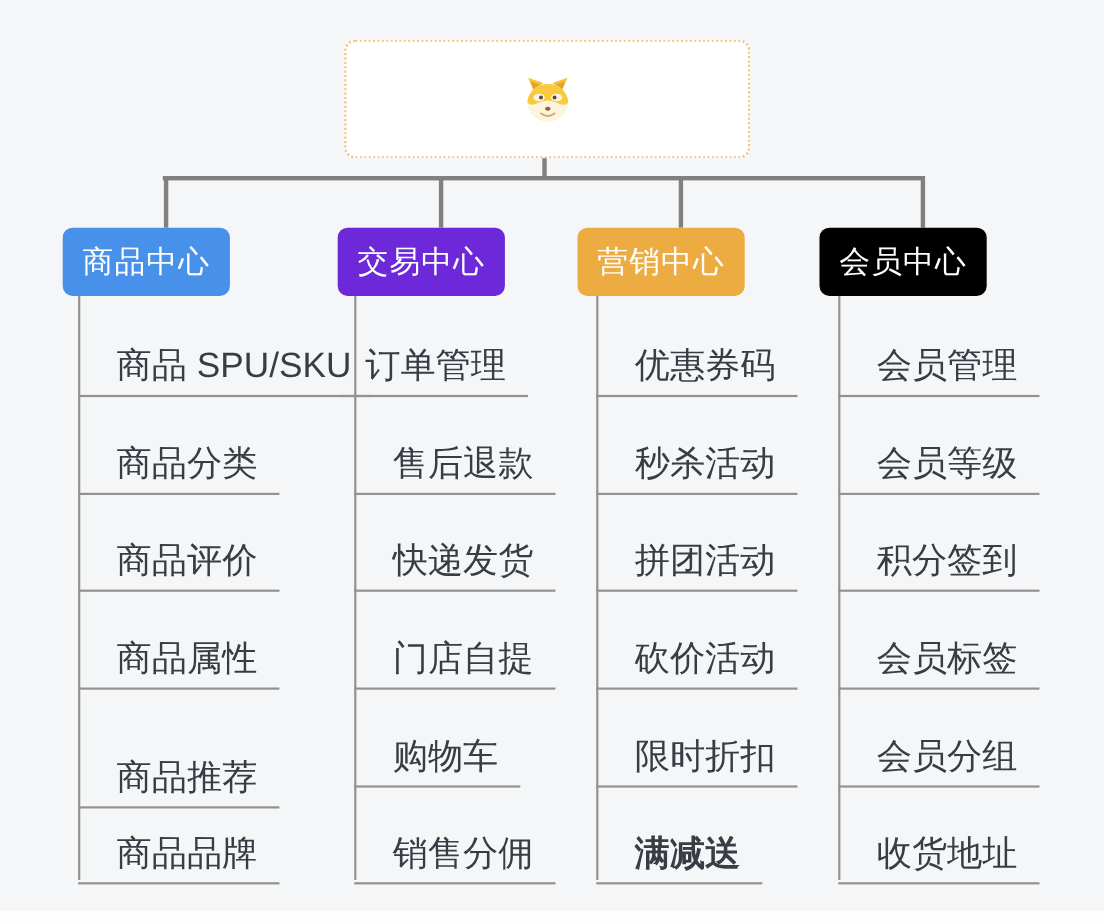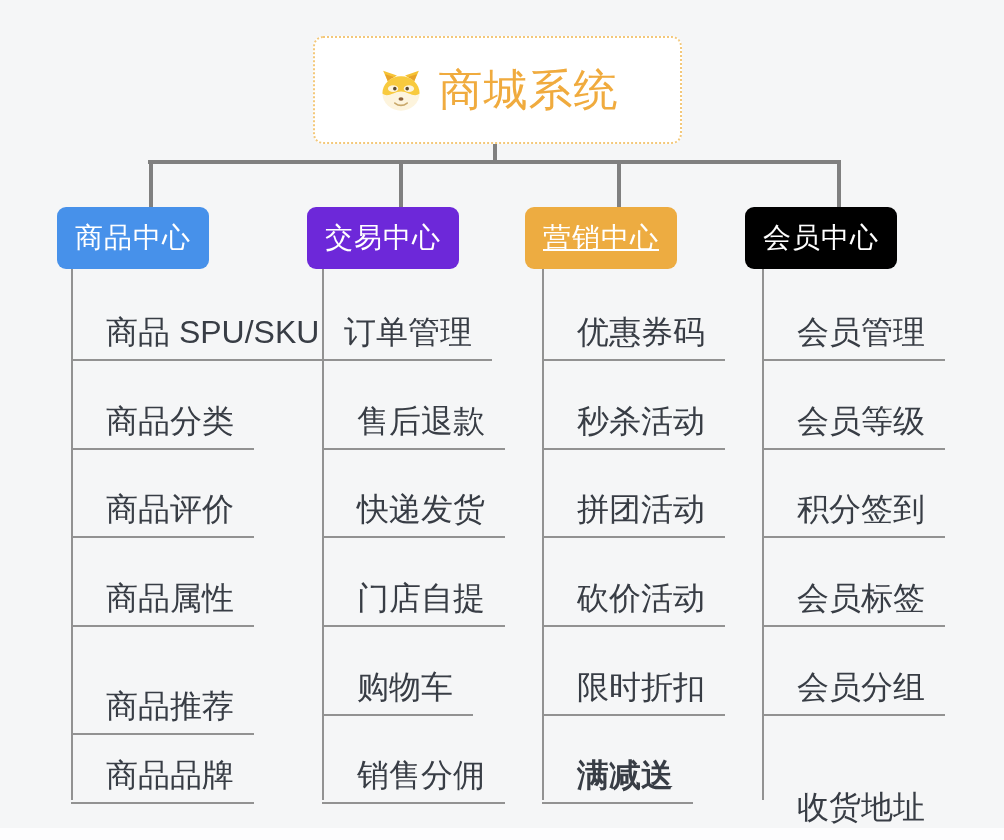--- a/index.html
+++ b/index.html
@@ -81,56 +81,55 @@
       <path d="M51 20 L55 9 L42 13 Z" fill="#e8a32a"></path>
       <ellipse cx="32" cy="37" rx="27" ry="25" fill="#fdf4dd"></ellipse>
       <path d="M5 37 a27 25 0 0 1 54 0 c-8 7 -16 -3 -27 -3 c-11 0 -19 10 -27 3 Z" fill="#f8ca3e"></path>
       <ellipse cx="20.5" cy="30" rx="7.5" ry="5" fill="#fdf4dd"></ellipse>
       <ellipse cx="43.5" cy="30" rx="7.5" ry="5" fill="#fdf4dd"></ellipse>
       <circle cx="23" cy="30" r="2.6" fill="#5c4a2e"></circle>
       <circle cx="41" cy="30" r="2.6" fill="#5c4a2e"></circle>
       <ellipse cx="32" cy="45" rx="3.6" ry="2.6" fill="#8c6239"></ellipse>
       <path d="M23 51 q9 7 18 0" stroke="#c9a86a" stroke-width="2.4" fill="none" stroke-linecap="round"></path>
     </svg>
-    <span class="root-title">商城系统</span>
   </div>
 
   <div id="branches">
       <div class="connector conn-drop" style="left: 148.5px;"></div>
       <div class="branch-node" style="left: 57px; background: rgb(71, 145, 234);">商品中心</div>
       <div class="leaf-vline" style="left: 71px;"></div>
       <div class="leaf-node" style="left: 71px; top: 315px;">商品 SPU/SKU</div>
       <div class="leaf-node" style="left: 71px; top: 404px;">商品分类</div>
       <div class="leaf-node" style="left: 71px; top: 492px;">商品评价</div>
       <div class="leaf-node" style="left: 71px; top: 581px;">商品属性</div>
       <div class="leaf-node" style="left: 71px; top: 689px;">商品推荐</div>
       <div class="leaf-node" style="left: 71px; top: 758px;">商品品牌</div>
       <div class="connector conn-drop" style="left: 398.5px;"></div>
       <div class="branch-node" style="left: 307px; background: #6d28d9;">交易中心</div>
       <div class="leaf-vline" style="left: 322px;"></div>
-      <div class="leaf-node" style="left: 322px; top: 315px; padding-left: 22px;">订单管理</div>
+      <div class="leaf-node" style="left: 310px; top: 315px; padding-left: 22px;">订单管理</div>
       <div class="leaf-node" style="left: 322px; top: 404px;">售后退款</div>
       <div class="leaf-node" style="left: 322px; top: 492px;">快递发货</div>
       <div class="leaf-node" style="left: 322px; top: 581px;">门店自提</div>
       <div class="leaf-node" style="left: 322px; top: 670px;">购物车</div>
       <div class="leaf-node" style="left: 322px; top: 758px;">销售分佣</div>
       <div class="connector conn-drop" style="left: 616.5px;"></div>
-      <div class="branch-node" style="left: 525px; background: rgb(237, 172, 65); text-decoration: underline;">营销中心</div>
+      <div class="branch-node" style="left: 525px; background: rgb(237, 172, 65);">营销中心</div>
       <div class="leaf-vline" style="left: 542px;"></div>
       <div class="leaf-node" style="left: 542px; top: 315px;">优惠券码</div>
       <div class="leaf-node" style="left: 542px; top: 404px;">秒杀活动</div>
       <div class="leaf-node" style="left: 542px; top: 492px;">拼团活动</div>
       <div class="leaf-node" style="left: 542px; top: 581px;">砍价活动</div>
       <div class="leaf-node" style="left: 542px; top: 670px; text-align: right;">限时折扣</div>
       <div class="leaf-node" style="left: 542px; top: 758px; font-weight: bold;">满减送</div>
       <div class="connector conn-drop" style="left: 836.5px;"></div>
       <div class="branch-node" style="left: 745px; background: #000000;">会员中心</div>
       <div class="leaf-vline" style="left: 762px;"></div>
       <div class="leaf-node" style="left: 762px; top: 315px;">会员管理</div>
       <div class="leaf-node" style="left: 762px; top: 404px;">会员等级</div>
       <div class="leaf-node" style="left: 762px; top: 492px;">积分签到</div>
       <div class="leaf-node" style="left: 762px; top: 581px;">会员标签</div>
       <div class="leaf-node" style="left: 762px; top: 670px;">会员分组</div>
-      <div class="leaf-node" style="left: 762px; top: 790px;">收货地址</div>
+      <div class="leaf-node" style="left: 762px; top: 758px;">收货地址</div>
     </div>
 
   <div class="bottom-strip"></div>
 </div>
 
 </body></html>

